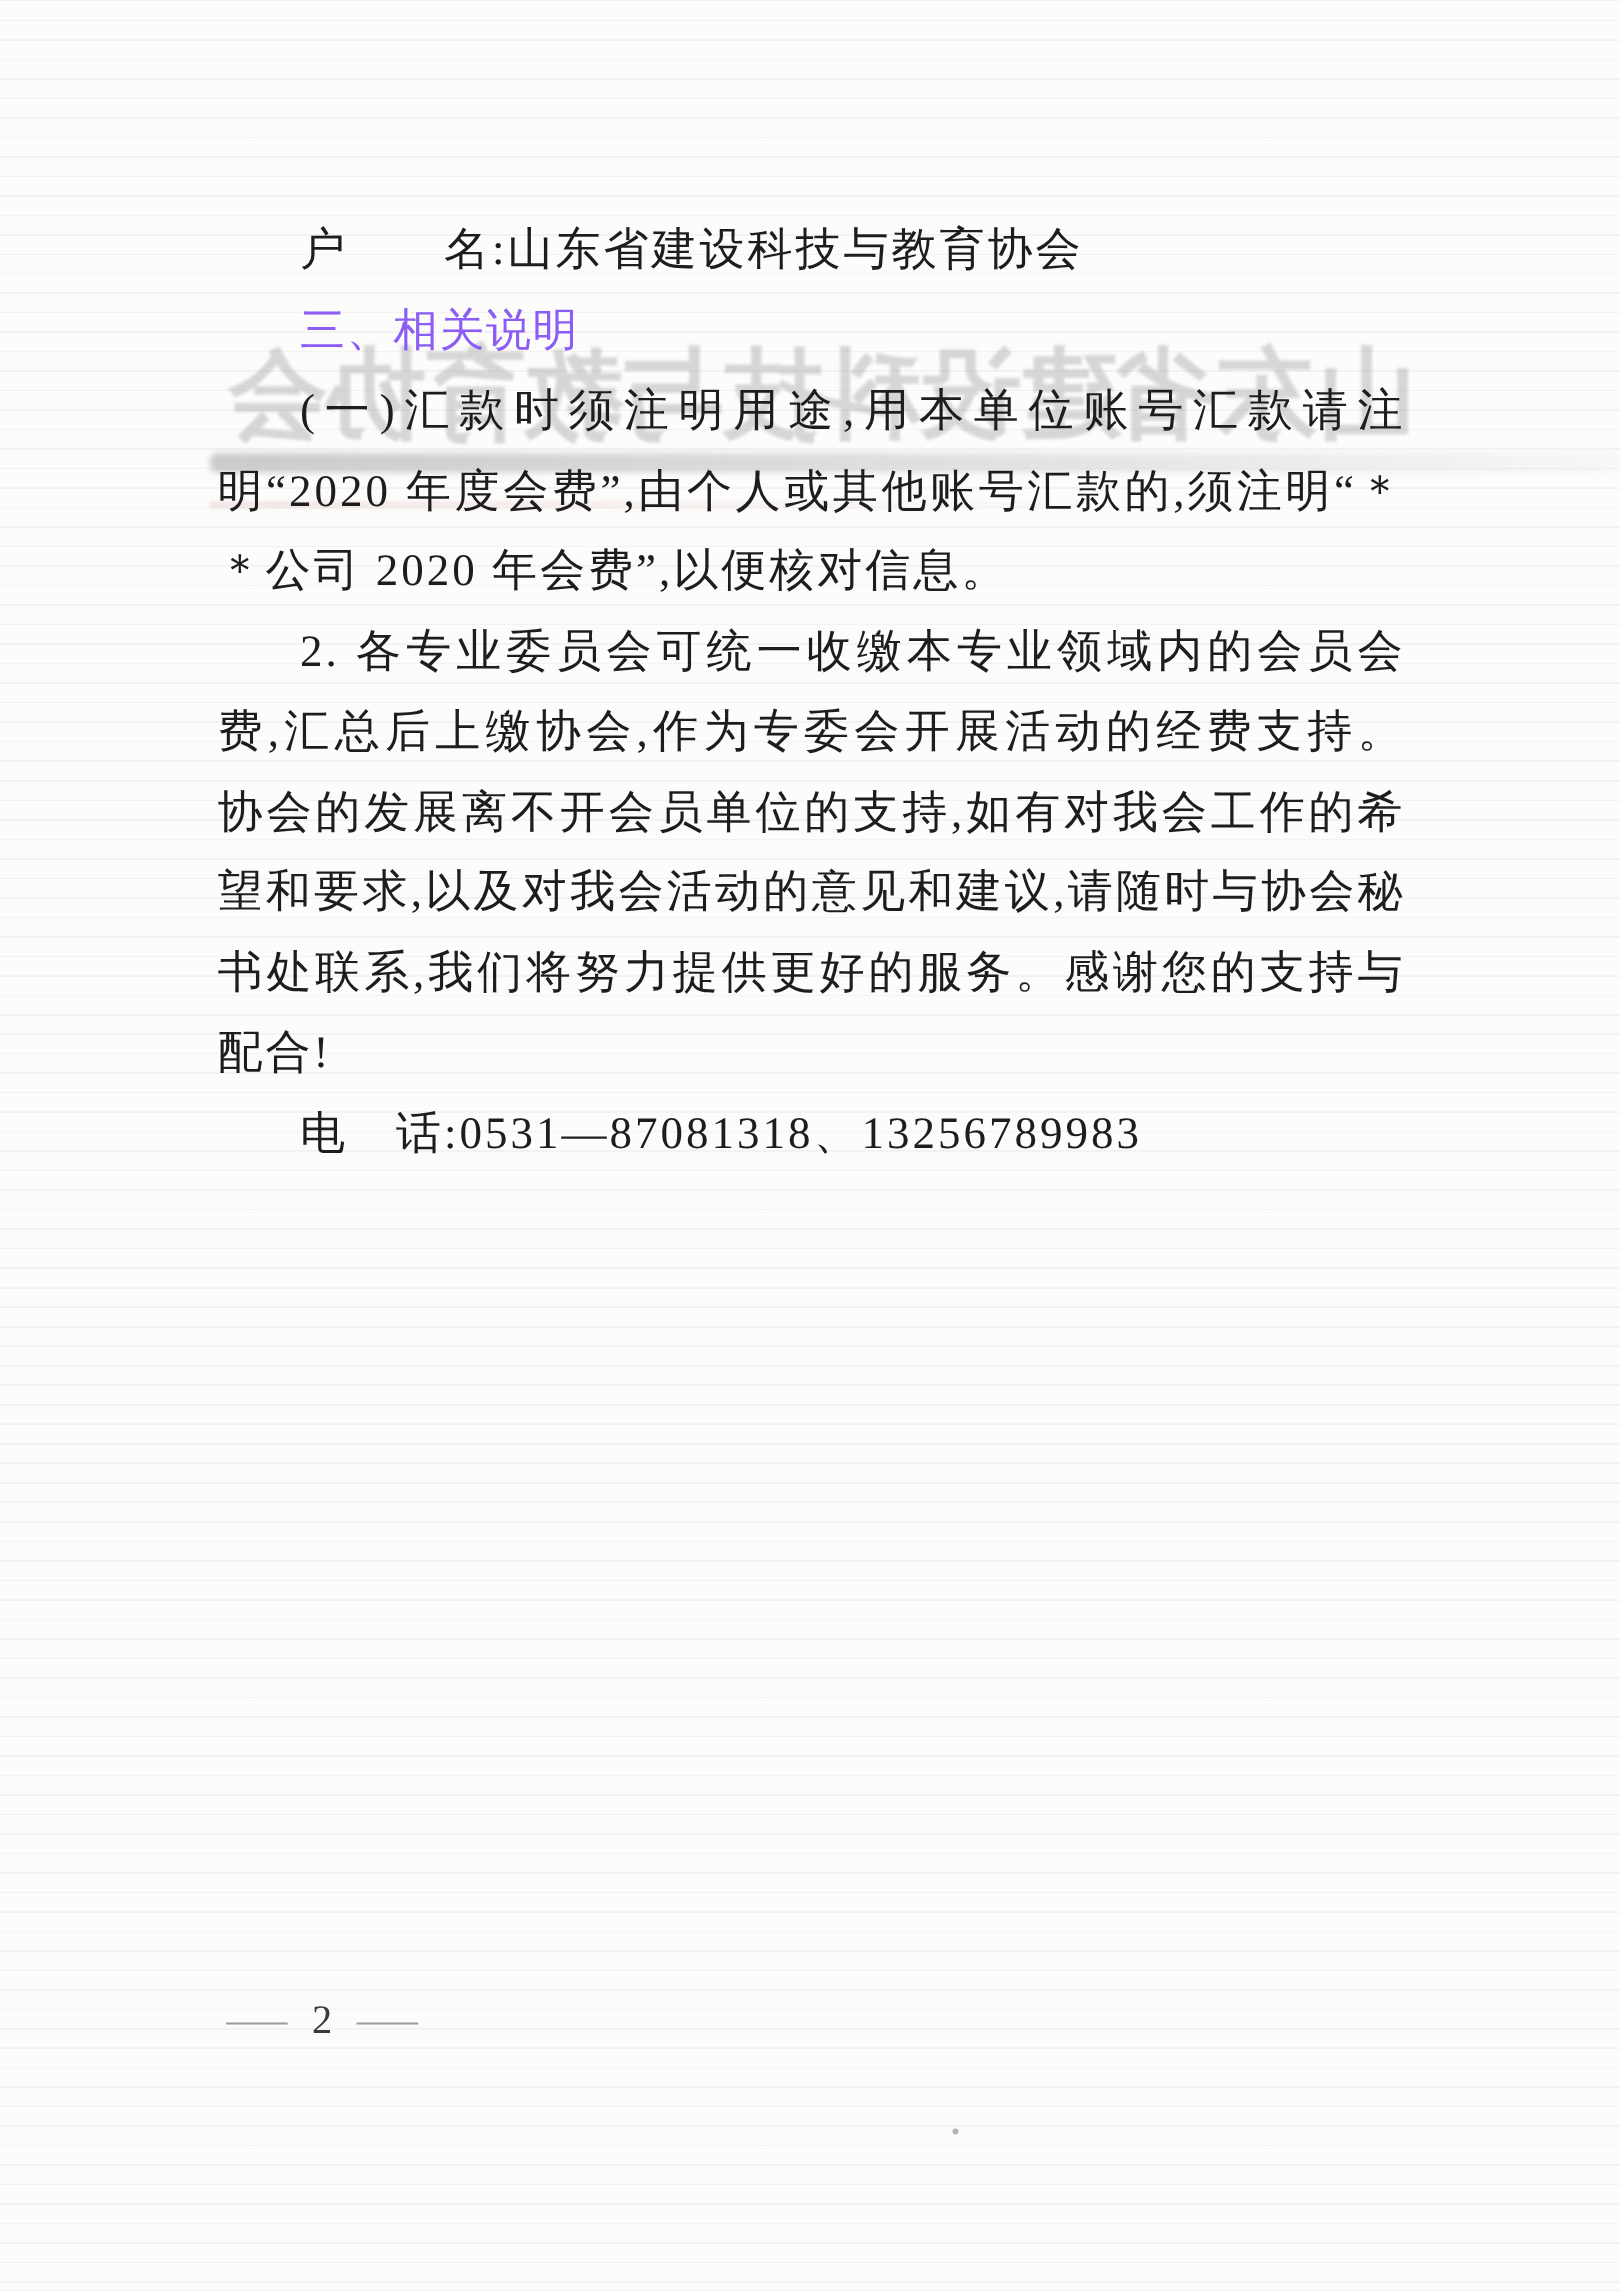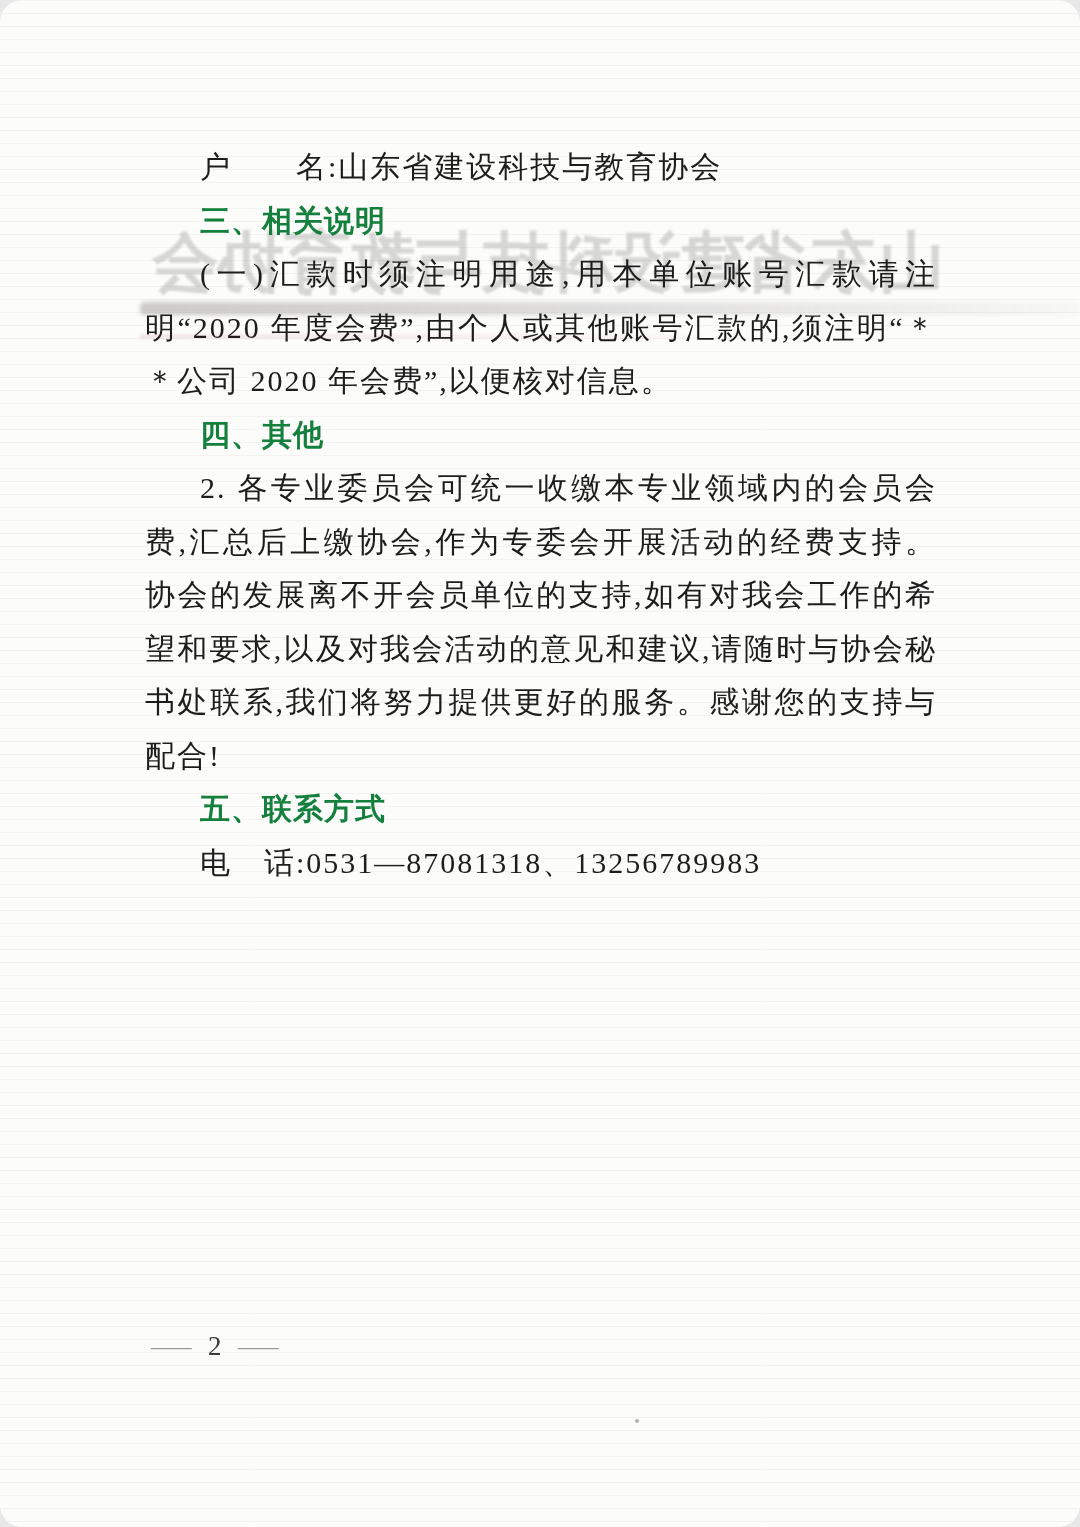--- a/index.html
+++ b/index.html
@@ -9,21 +9,20 @@
   }
   .page {
     position: relative;
     width: 1080px;
     height: 1527px;
     margin: 0 auto;
     background-color: #fcfcfb;
     overflow: hidden;
     font-family: "Liberation Serif", "DejaVu Serif", serif;
     color: #1d1d1d;
-    border-radius: 22px;
   }
   
   .scan-texture {
     position: absolute;
     inset: 0;
     background-image:
       repeating-linear-gradient(180deg,
         rgba(205,200,198,0.18) 0px, rgba(205,200,198,0.18) 1px,
         transparent 1px, transparent 13px);
     pointer-events: none;
@@ -90,23 +89,23 @@
   .content p {
     margin: 0;
     font-size: 30px;
     line-height: 53.5px;
     letter-spacing: 2px;
     text-align: justify;
     text-indent: 55px;
   }
   .content p.heading {
     font-family: "Liberation Sans", "DejaVu Sans", sans-serif;
-    font-weight: 700;
+    font-weight: 400;
     letter-spacing: 1px;
-    color: #15803d;
+    color: #8b5cf6;
   }
   .page-number {
     position: absolute;
     top: 1331px;
     left: 158px;
     font-size: 27px;
     color: #3c3c3c;
     letter-spacing: 1px;
     white-space: nowrap;
   }
@@ -137,26 +136,24 @@
 
     <p>户　　名:山东省建设科技与教育协会</p>
 
 
 
     <p class="heading">三、相关说明</p>
 
     <p>(一)汇款时须注明用途,用本单位账号汇款请注明“2020 年度会费”,由个人或其他账号汇款的,须注明“＊＊公司 2020 年会费”,以便核对信息。</p>
 
 
-    <p class="heading">四、其他</p>
 
 
     <p>2. 各专业委员会可统一收缴本专业领域内的会员会费,汇总后上缴协会,作为专委会开展活动的经费支持。 协会的发展离不开会员单位的支持,如有对我会工作的希望和要求,以及对我会活动的意见和建议,请随时与协会秘书处联系,我们将努力提供更好的服务。感谢您的支持与配合!</p>
 
-    <p class="heading">五、联系方式</p>
 
 
     <p>电　话:0531—87081318、13256789983</p>
 
   </main>
 
   <div class="page-number">
     <span class="dash">—</span><span class="num">2</span><span class="dash">—</span>
   </div>
 

